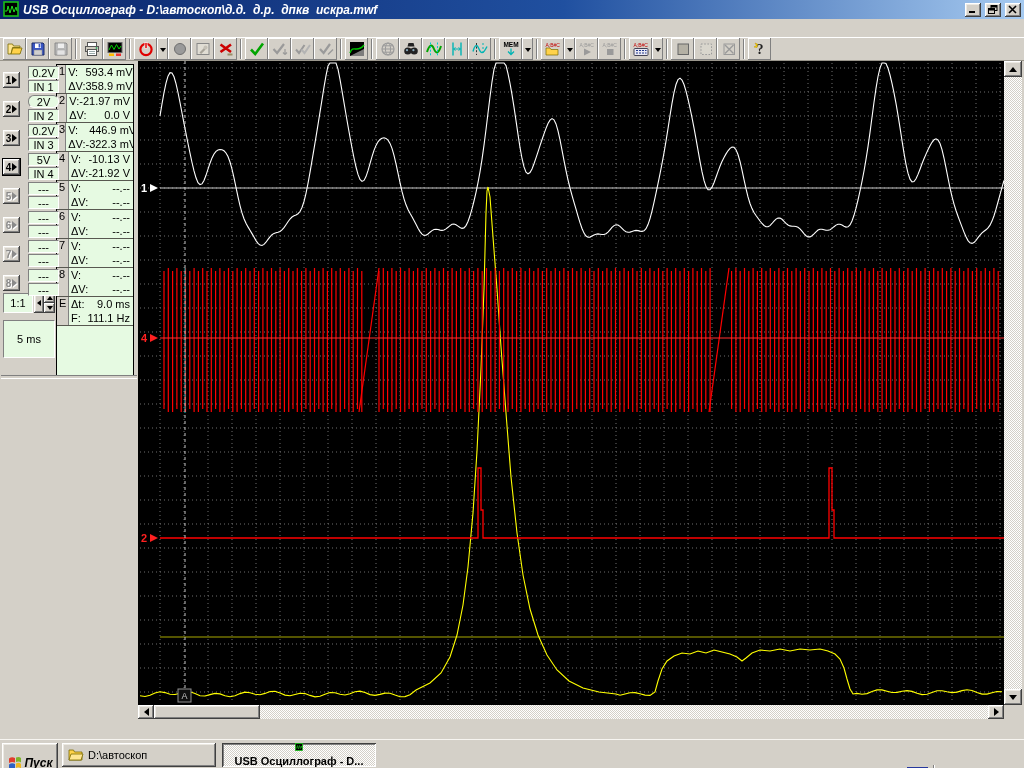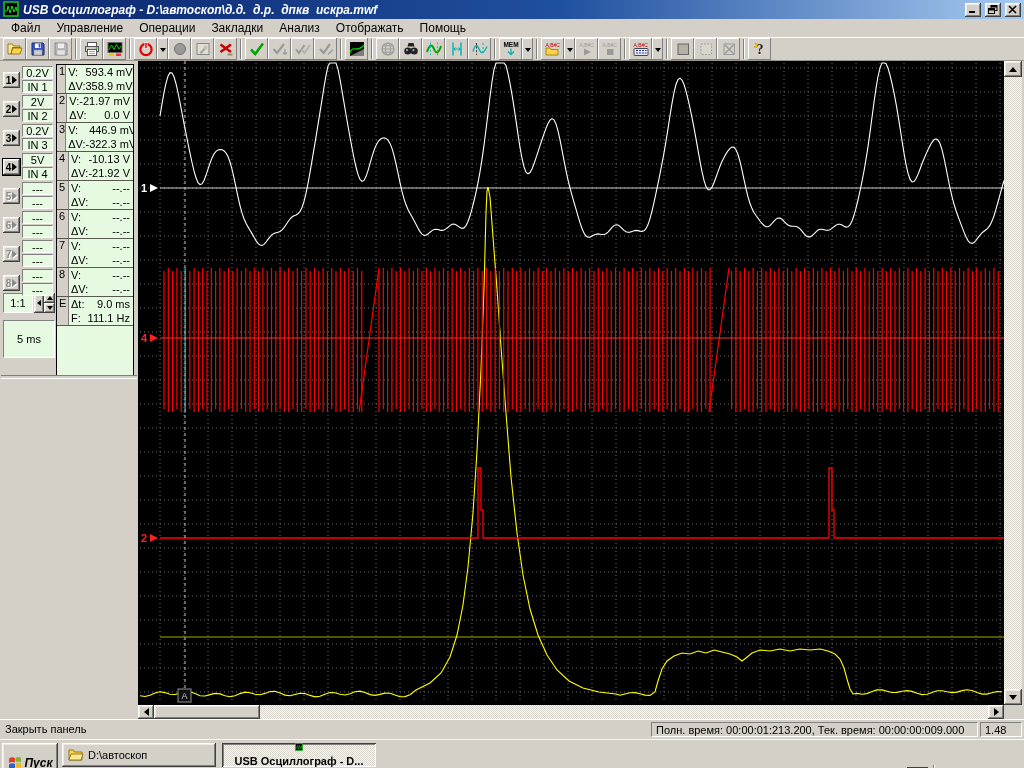--- a/index.html
+++ b/index.html
@@ -33,21 +33,21 @@
   .t-up{width:0;height:0;border:4px solid transparent;border-bottom:5px solid #000;margin-bottom:4px;}
   .t-dnn{width:0;height:0;border:4px solid transparent;border-top:5px solid #000;margin-top:4px;}
   
   .left-panel{position:absolute;left:0;top:61px;width:138px;height:658px;background:#D4D0C8;}
   .ch-btn{position:absolute;left:3px;width:17px;height:16px;display:flex;align-items:center;justify-content:center;gap:1px;
           font-weight:bold;font-size:10px;padding:0;border:0;}
   .ch-btn.off{color:#8a8a8a;text-shadow:1px 1px 0 #fff;}
   .ch-btn .tri{width:0;height:0;border-left:5px solid #000;border-top:4px solid transparent;border-bottom:4px solid transparent;}
   .ch-btn.off .tri{border-left-color:#8a8a8a;filter:drop-shadow(1px 1px 0 #fff);}
   .ch-btn.active{outline:1px solid #000;outline-offset:0px;}
-  .fld{position:absolute;left:22px;width:31px;height:13px;background:#E6FAE2;border:1px solid;border-color:#808080 #fff #fff #808080;
+  .fld{position:absolute;left:28px;width:31px;height:13px;background:#E6FAE2;border:1px solid;border-color:#808080 #fff #fff #808080;
        box-sizing:border-box;display:flex;align-items:center;justify-content:center;line-height:10px;font-size:11px;}
   .values-panel{position:absolute;left:56px;top:3px;width:78px;height:312px;background:#E6FAE2;border:1px solid #000;box-sizing:border-box;overflow:hidden;}
   .vrow{height:28px;border-bottom:1px solid #585850;display:flex;}
   .vnum{width:12px;background:#D4D0C8;border-right:1px solid #808080;font-size:11px;padding-left:2px;box-sizing:border-box;}
   .vlines{flex:1;display:flex;flex-direction:column;justify-content:space-evenly;padding:0 3px 0 2px;}
   .vline{display:flex;justify-content:space-between;font-size:11px;line-height:12px;white-space:nowrap;}
   .left-sep{position:absolute;left:1px;top:314px;width:136px;height:2px;border-top:1px solid #808080;border-bottom:1px solid #fff;}
   .zoom-field{position:absolute;left:3px;top:232px;width:30px;height:20px;background:#E6FAE2;border:1px solid;border-color:#808080 #fff #fff #808080;
        box-sizing:border-box;display:flex;align-items:center;justify-content:center;}
   .zoom-left{position:absolute;left:34px;top:232px;width:10px;height:20px;display:flex;align-items:center;justify-content:center;padding:0;border:0;}
@@ -110,29 +110,20 @@
           <rect x="0.5" y="3.5" width="6" height="2" fill="#000"></rect>
         </svg>
       </button>
     <button class="win-btn btn3d">
         <svg width="10" height="9" viewBox="0 0 10 9">
           <path d="M1 1l7 7M8 1L1 8" stroke="#000" stroke-width="1.6"></path>
         </svg>
       </button>
   </div>
 
-  <div class="menubar">
-      <span class="menu-item">Файл</span>
-      <span class="menu-item">Управление</span>
-      <span class="menu-item">Операции</span>
-      <span class="menu-item">Закладки</span>
-      <span class="menu-item">Анализ</span>
-      <span class="menu-item">Отображать</span>
-      <span class="menu-item">Помощь</span>
-    </div>
 
   <div class="toolbar">
       <button class="tb-btn">
         <svg width="16" height="16" viewBox="0 0 16 16">
           <path d="M1 13V3h4.5l1 2H13v1.5H5.5L4 13z" fill="#ffe692" stroke="#7a6a00" stroke-width=".8"></path>
           <path d="M4 13l1.8-6H15l-2 6z" fill="#ffd24a" stroke="#7a6a00" stroke-width=".8"></path>
         </svg>
       </button>
       <button class="tb-btn">
         <svg width="16" height="16" viewBox="0 0 16 16">
@@ -471,21 +462,21 @@
   <button class="ch-btn btn3d" style="top: 11px;">
         <span>1</span>
         <span class="tri"></span>
       </button>
       <div class="fld" style="top: 5px;">0.2V</div>
       <div class="fld" style="top: 19px;">IN 1</div>
       <button class="ch-btn btn3d" style="top: 40px;">
         <span>2</span>
         <span class="tri"></span>
       </button>
-      <div class="fld" style="top: 34px;">2V</div>
+      <div class="fld" style="top: 34px; border-radius: 6px;">2V</div>
       <div class="fld" style="top: 48px;">IN 2</div>
       <button class="ch-btn btn3d" style="top: 69px;">
         <span>3</span>
         <span class="tri"></span>
       </button>
       <div class="fld" style="top: 63px;">0.2V</div>
       <div class="fld" style="top: 77px;">IN 3</div>
       <button class="ch-btn btn3d active" style="top: 98px;">
         <span>4</span>
         <span class="tri"></span>
@@ -565,25 +556,20 @@
         <span class="t-left"></span>
       </button>
     <div class="thumb btn3d"></div>
     <div class="track dither"></div>
     <button class="sb-btn btn3d">
         <span class="t-right"></span>
       </button>
   </div>
   <div class="sb-corner"></div>
 
-  <div class="statusbar">
-    <span class="sb-hint">Закрыть панель</span>
-    <span class="sb-panel sb-time">Полн. время: 00:00:01:213.200, Тек. время: 00:00:00:009.000</span>
-    <span class="sb-panel sb-ratio">1.48</span>
-  </div>
 
   <div class="taskbar">
     <button class="start-btn btn3d">
       <span><svg width="16" height="16" viewBox="0 0 16 16">
             <path d="M2 4.5C4 3 6 3 8 4v4.6C6 7.6 4 7.6 2 9.1z" fill="#e23c2d"></path>
             <path d="M9 3.6c2-1 3.6-.8 5 .5v4.5c-1.4-1.3-3-1.5-5-.5z" fill="#7eb32a"></path>
             <path d="M2 10.4C4 9 6 9 8 10v4.6c-2-1-4-1-6 .5z" fill="#2f62c4"></path>
             <path d="M9 9.5c2-1 3.6-.8 5 .5v4.5c-1.4-1.3-3-1.5-5-.5z" fill="#efb71f"></path>
           </svg></span>
       <span>Пуск</span>

